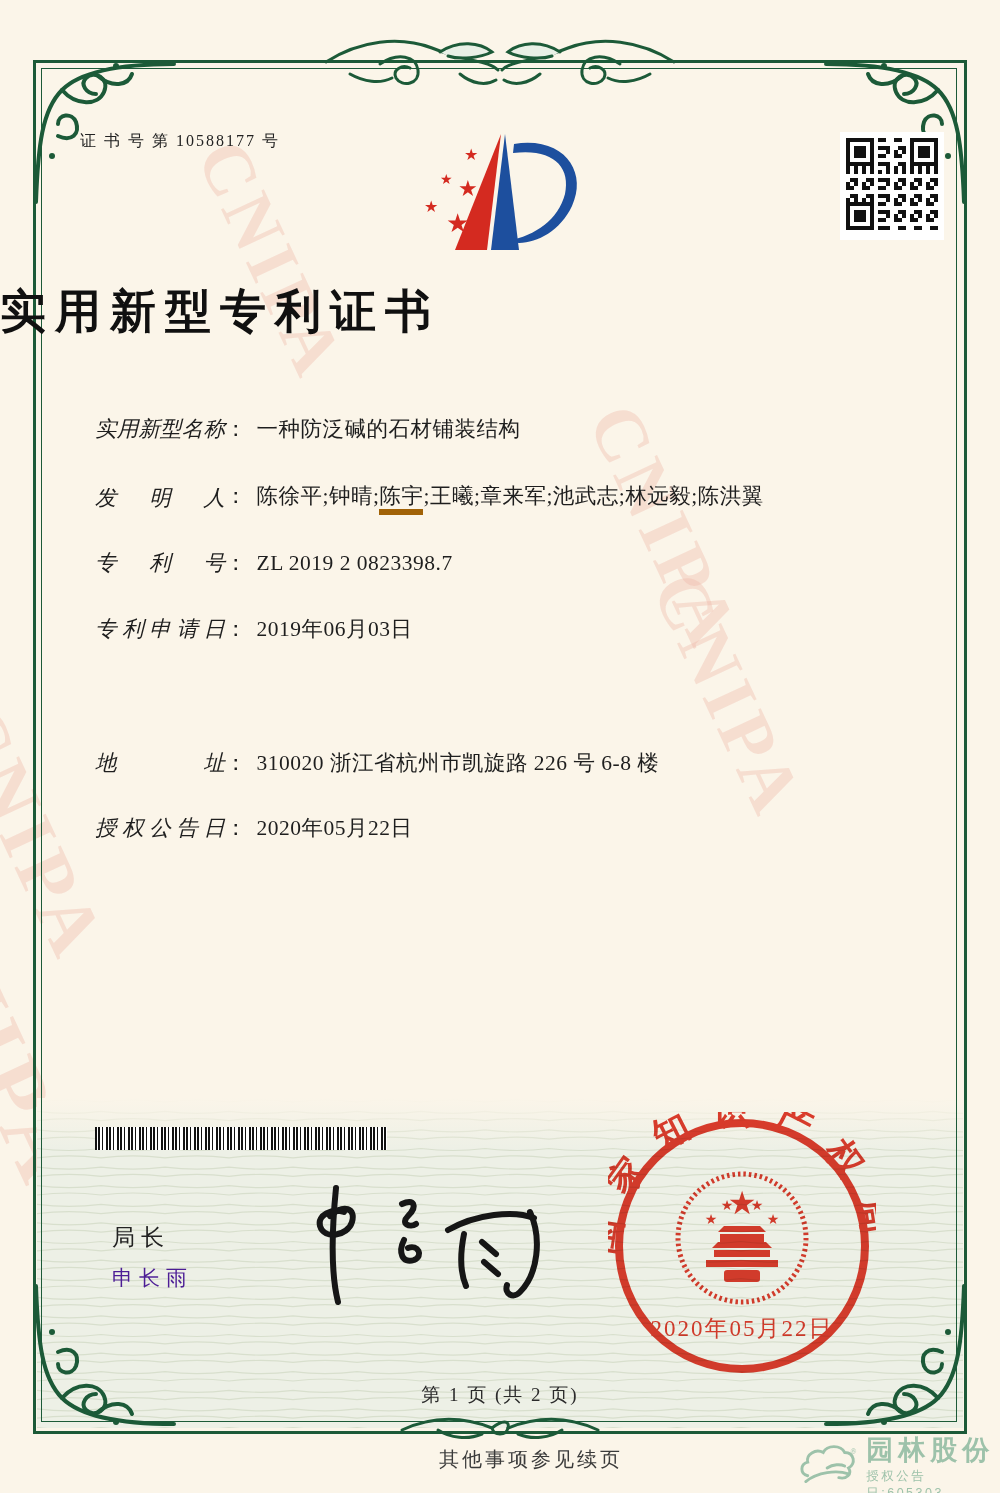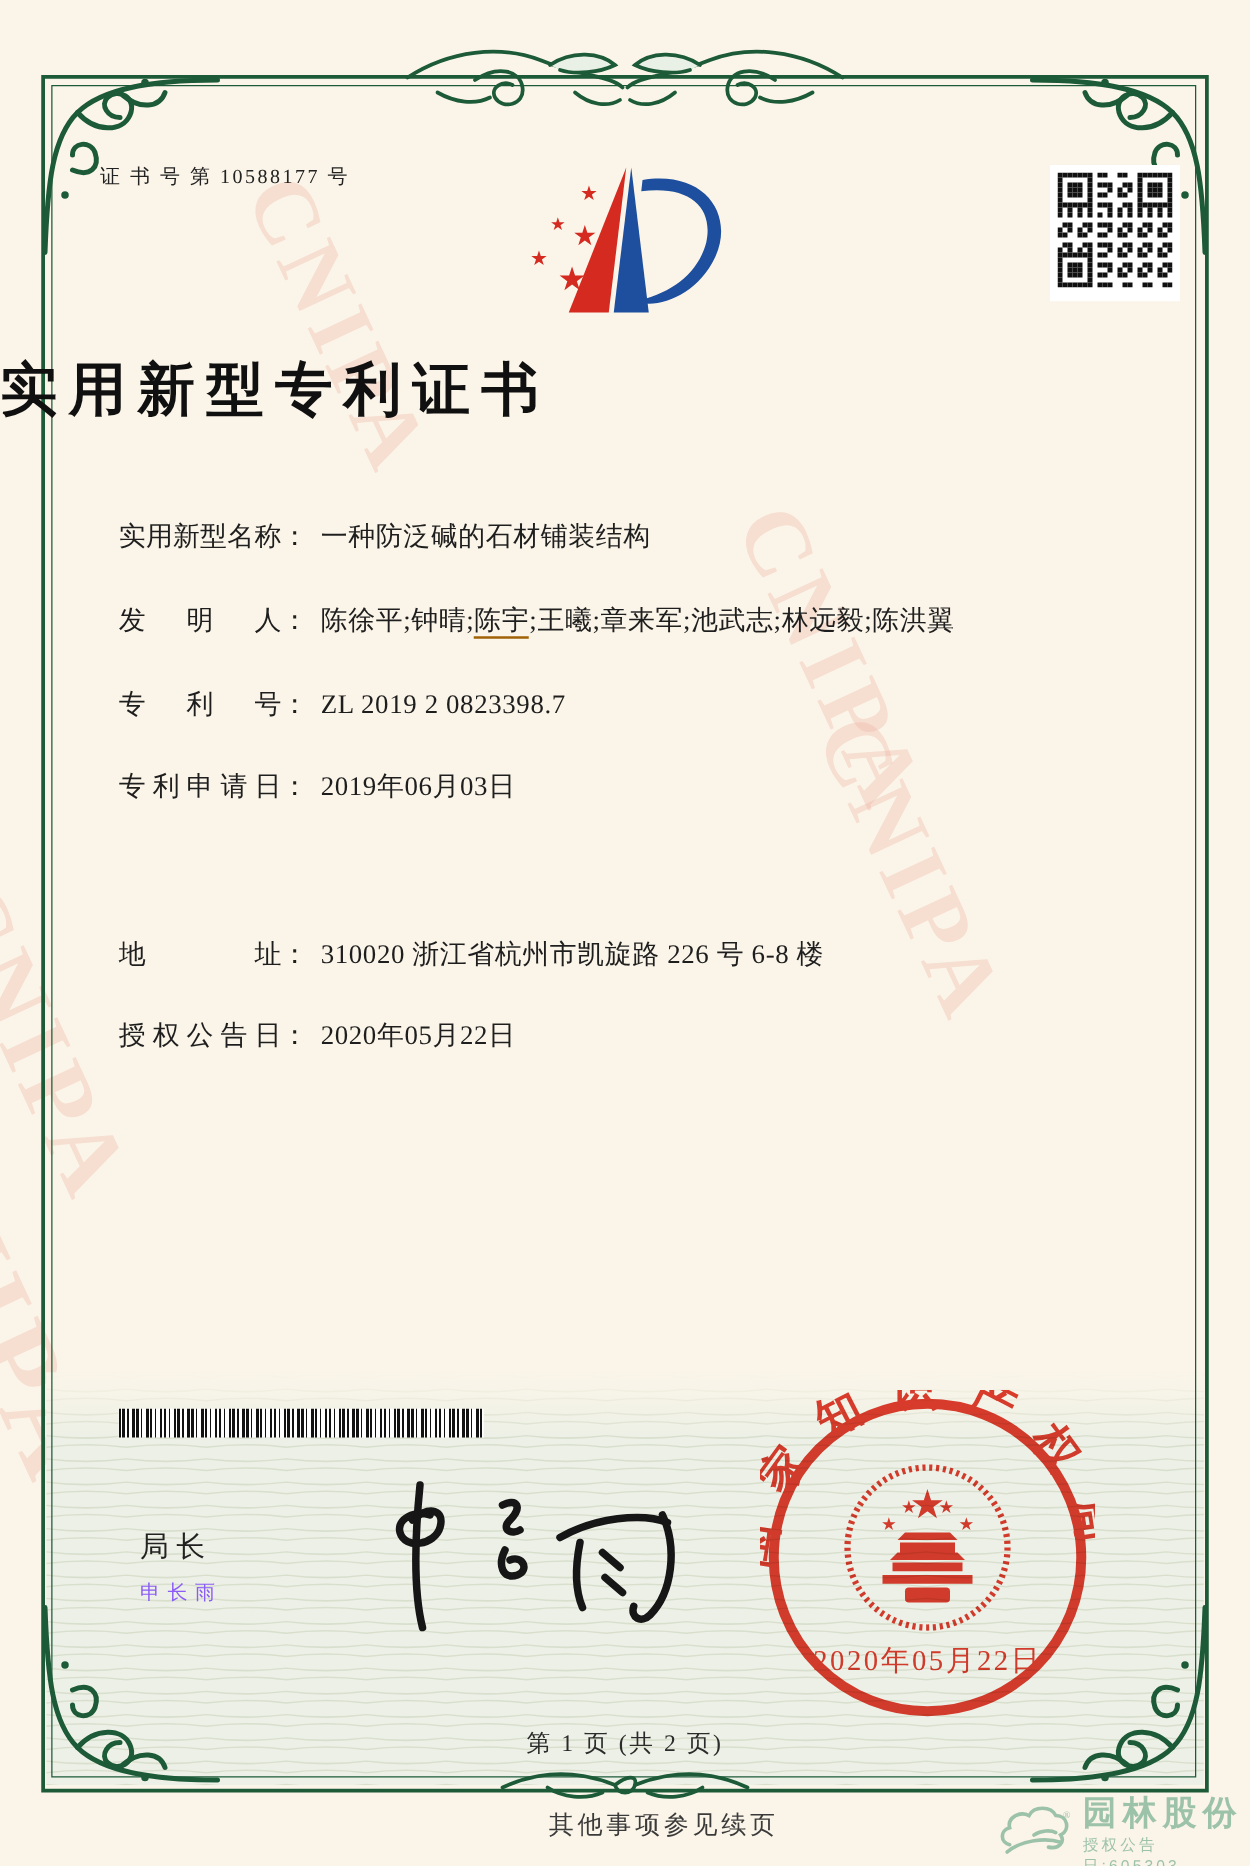--- a/index.html
+++ b/index.html
@@ -13,39 +13,39 @@
   .frame-inner{position:absolute;left:41px;top:68px;width:914px;height:1352px;border:1px solid #1c5a38;}
   .orn{position:absolute;}
   
   .cert-no{position:absolute;left:80px;top:131px;font-size:16px;letter-spacing:2px;color:#222;}
   .logo{position:absolute;left:418px;top:128px;}
   .qr{position:absolute;left:840px;top:132px;background:#fff;padding:6px;}
   .title{position:absolute;left:0;top:281px;width:100%;text-align:left;font-size:46px;font-weight:bold;
          letter-spacing:9px;color:#101010;}
   
   .row{position:absolute;left:95px;font-size:21.5px;white-space:nowrap;}
-  .label{display:inline-block;width:130px;text-align:justify;text-align-last:justify;vertical-align:bottom;}
+  .label{display:inline-block;width:130px;text-align:justify;text-align-last:justify;vertical-align:bottom;font-style:italic;}
   .colon{display:inline-block;}
   .val{margin-left:10px;letter-spacing:.5px;}
-  .u-red{border-bottom:2px solid #a16207;padding-bottom:1px;}
+  .u-red{border-bottom:6px solid #a16207;padding-bottom:1px;}
   .grant2{position:absolute;left:508px;top:0;white-space:nowrap;}
   .grant2 .label{width:128px;}
   
   .body-text{position:absolute;left:88px;top:868px;width:826px;font-size:21.5px;line-height:44px;
              text-align:justify;color:#1b1b1b;}
   .body-text p{margin:0;text-indent:2em;}
   
   .band{position:absolute;left:37px;top:1098px;width:926px;height:330px;background:#edf0e6;}
   .band-fade{position:absolute;left:37px;top:1098px;width:926px;height:52px;
              background:linear-gradient(#fbf5e9,rgba(251,245,233,0));}
   .barcode{position:absolute;left:95px;top:1127px;width:292px;height:23px;
            background:repeating-linear-gradient(90deg,#111 0 2px,#fefefe 2px 3px,#111 3px 5px,#fefefe 5px 7px,#111 7px 8px,#fefefe 8px 11px);}
   .sig-title{position:absolute;left:112px;top:1222px;font-size:23px;letter-spacing:6px;color:#222;
              font-family:"Liberation Sans","DejaVu Sans",sans-serif;}
-  .sig-name{position:absolute;left:112px;top:1264px;font-size:16px;letter-spacing:6px;color:#8b5cf6;
+  .sig-name{position:absolute;left:112px;top:1264px;font-size:21px;letter-spacing:6px;color:#4c1d95;
             font-family:"Liberation Sans","DejaVu Sans",sans-serif;}
   .signature{position:absolute;left:252px;top:1178px;}
   .seal{position:absolute;left:608px;top:1112px;opacity:.93;mix-blend-mode:multiply;}
   .page-num{position:absolute;left:0;top:1382px;width:100%;text-align:center;font-size:19px;
             letter-spacing:2px;color:#2b2b2b;}
   .continuation{position:absolute;left:0;top:1446px;width:100%;text-align:center;font-size:20px;
                 letter-spacing:3px;color:#3a3a3a;padding-left:31px;}
   
   .brand{position:absolute;left:798px;top:1432px;display:flex;align-items:center;}
   .brand-txt{margin-left:8px;}

